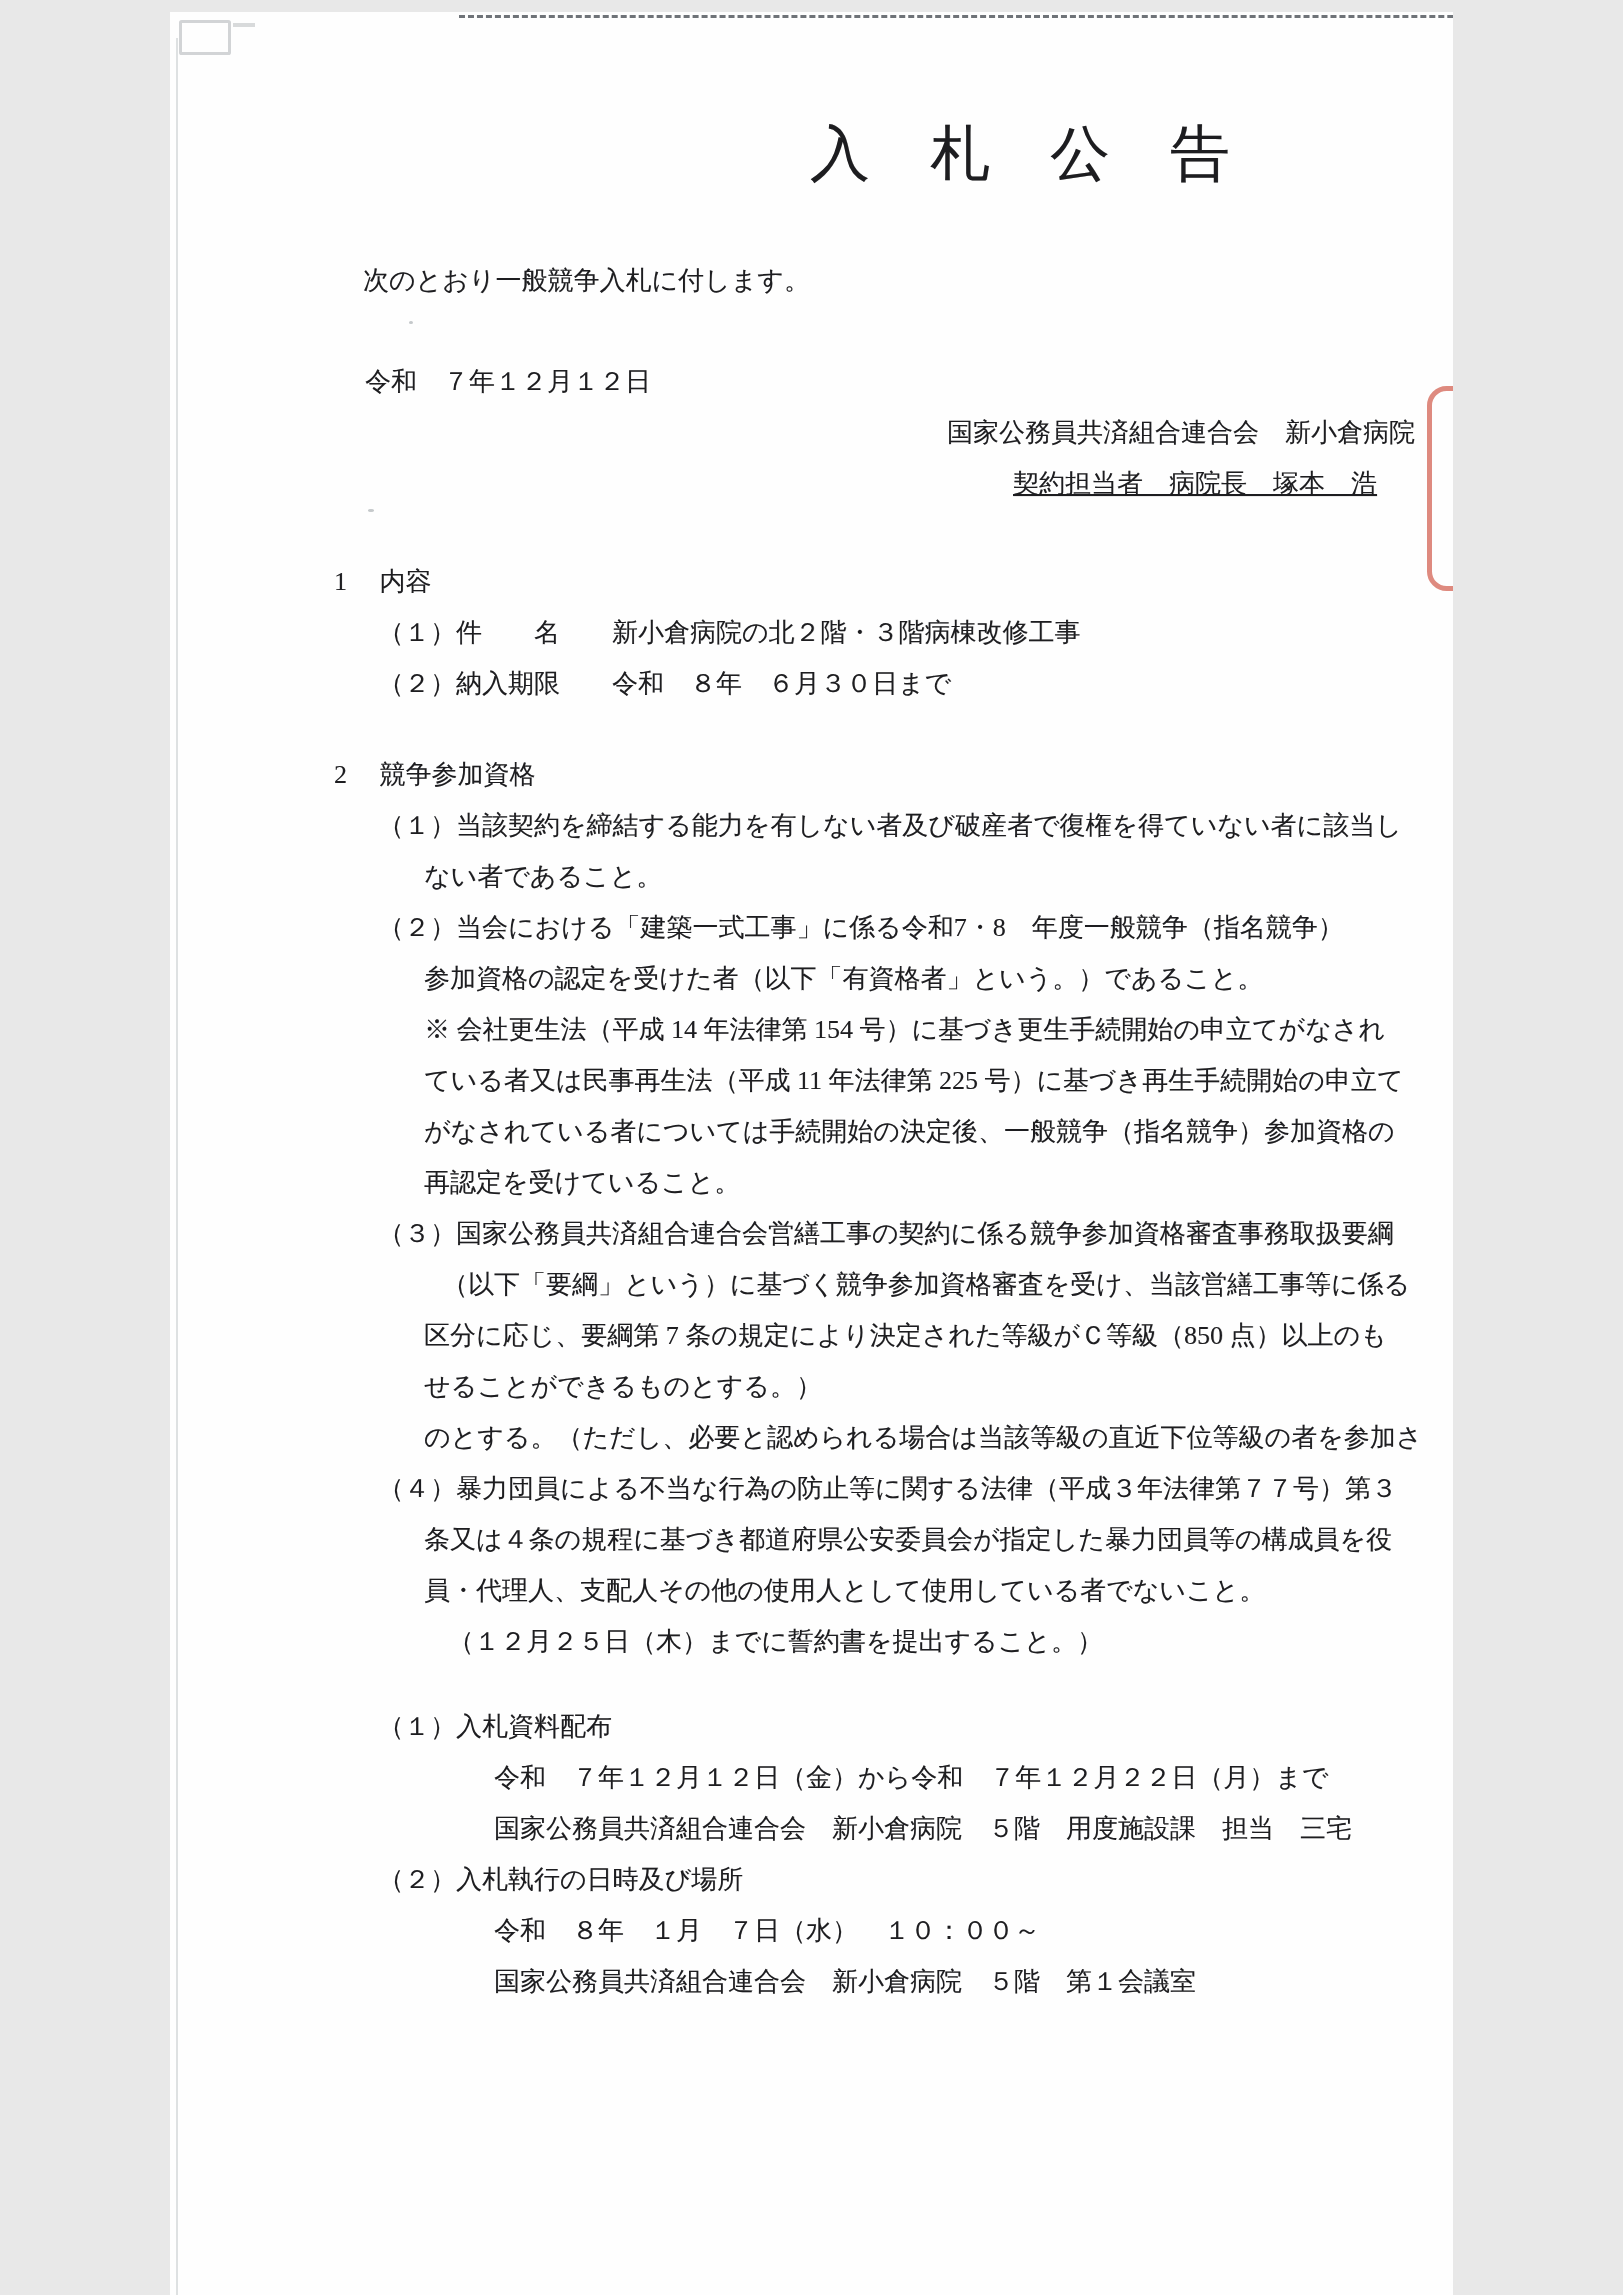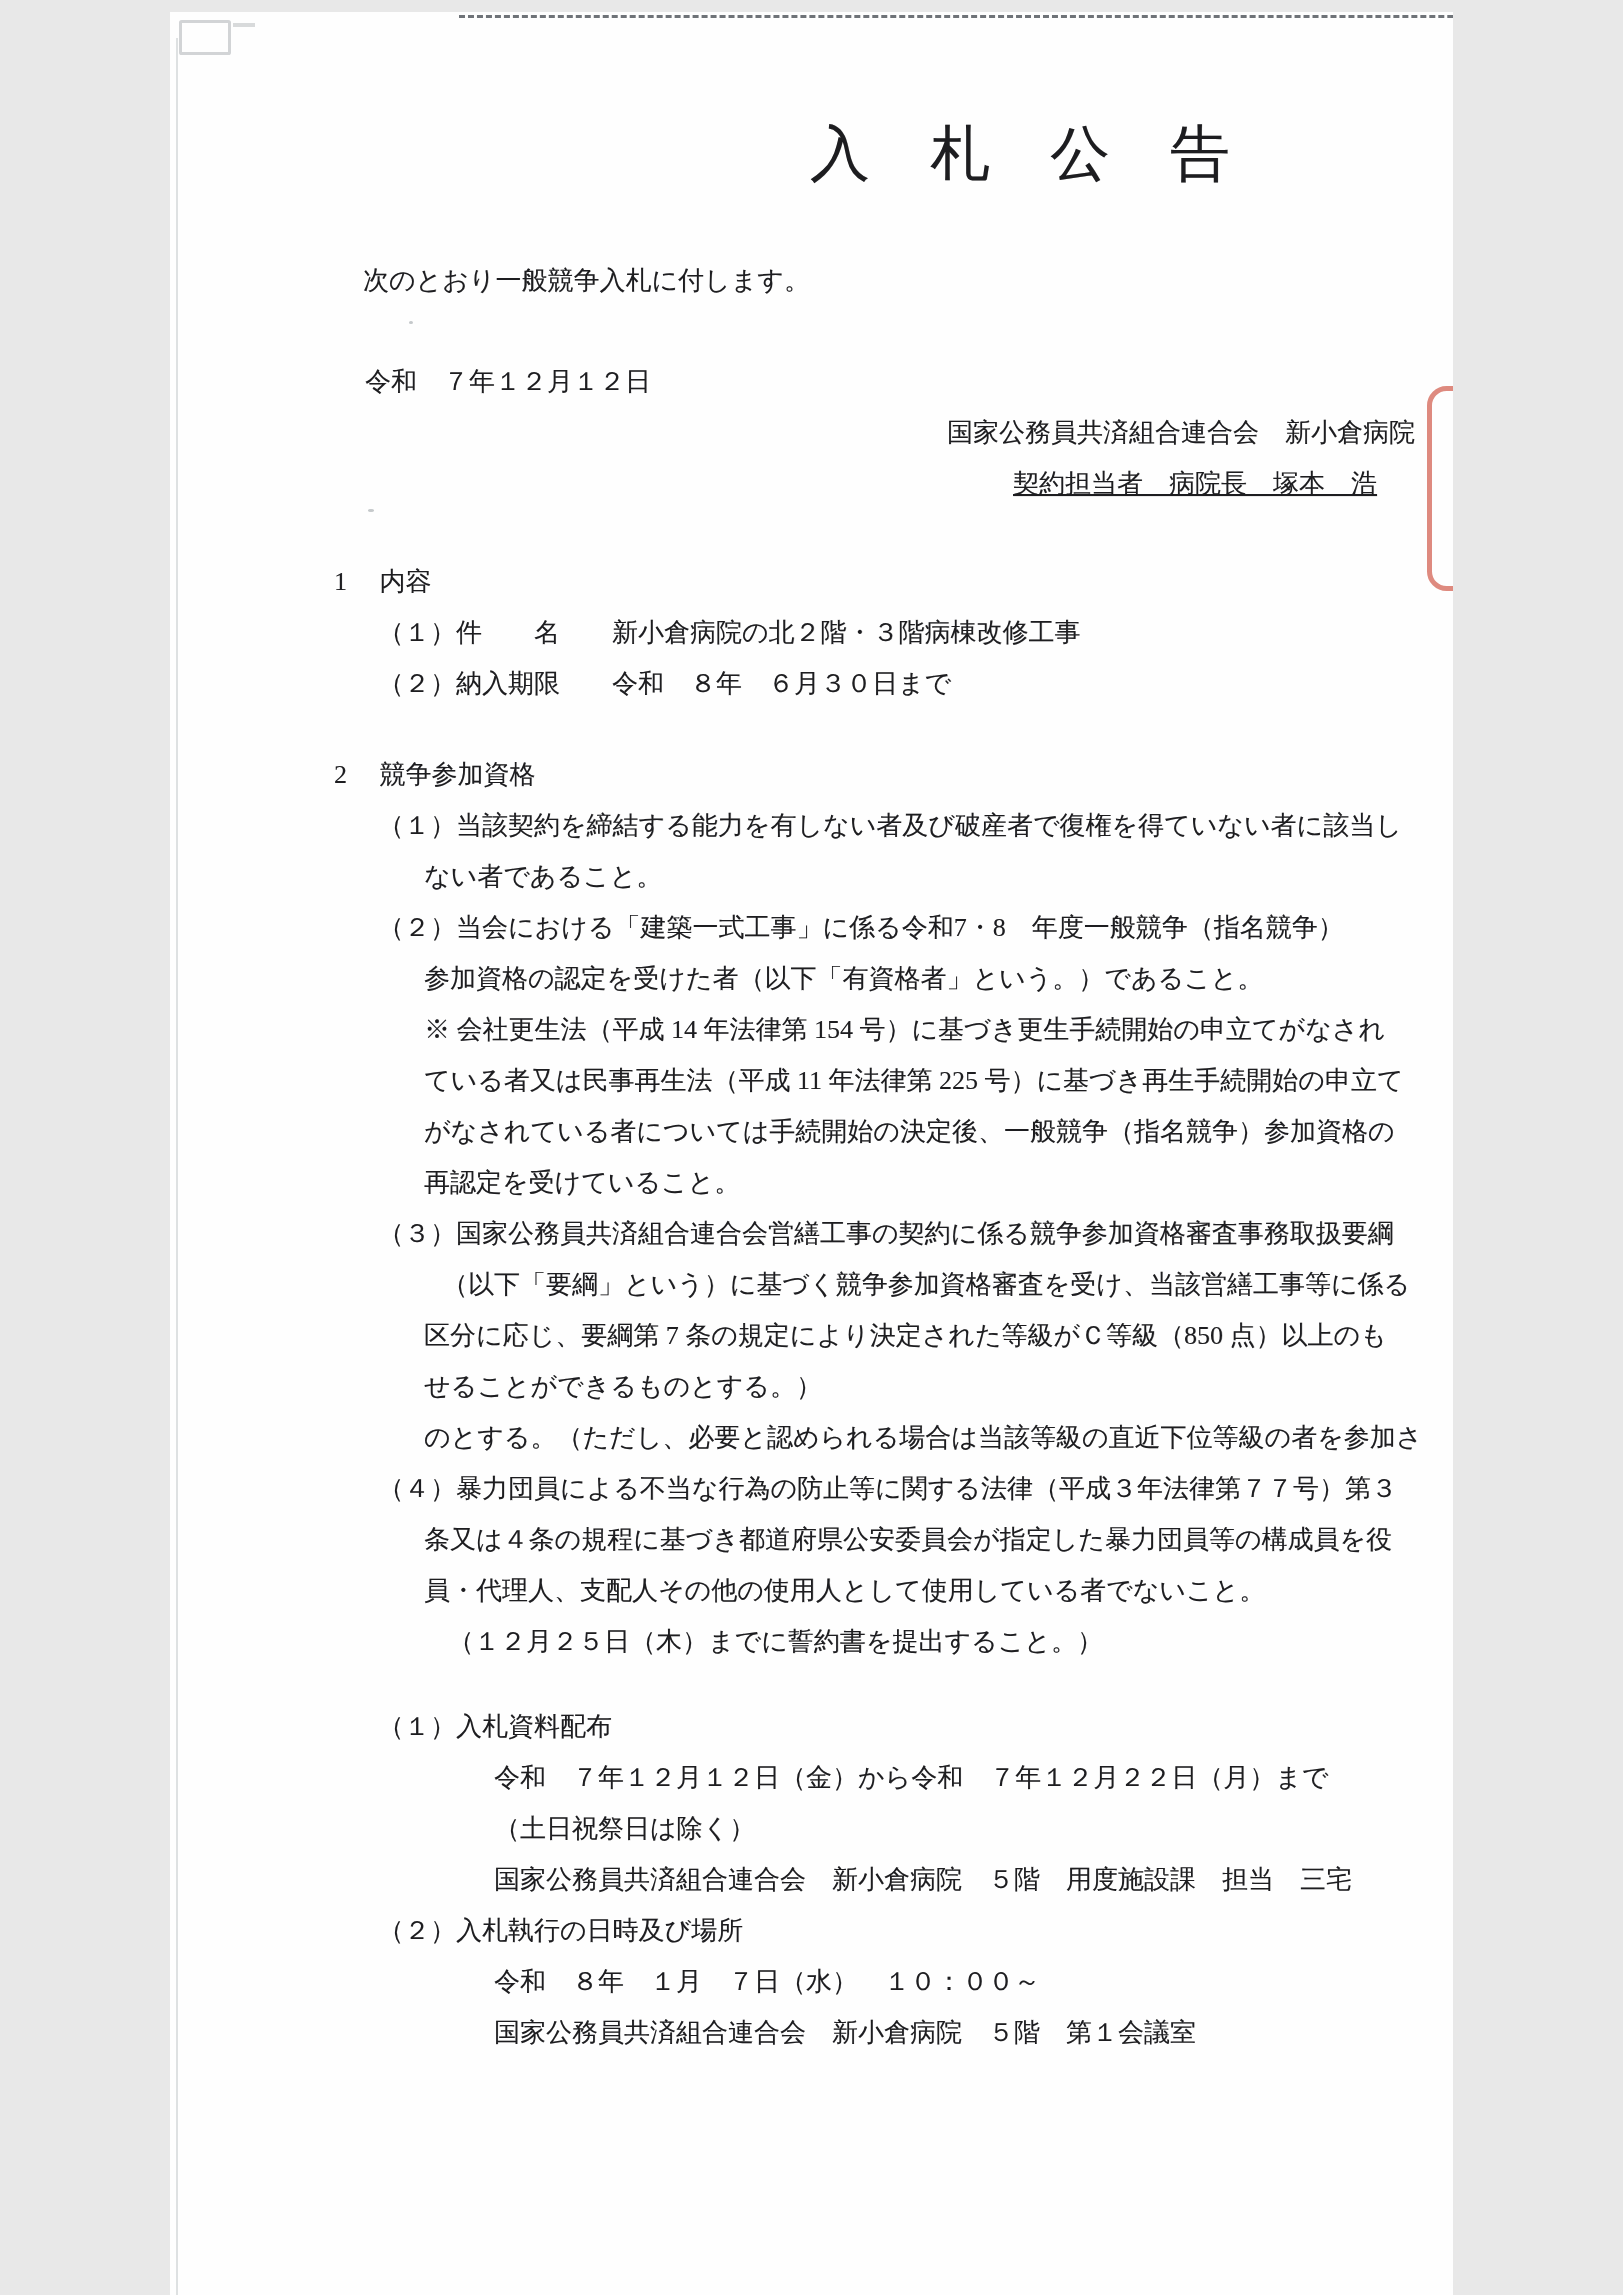--- a/index.html
+++ b/index.html
@@ -173,21 +173,20 @@
     <div class="line ind-2">のとする。（ただし、必要と認められる場合は当該等級の直近下位等級の者を参加さ</div>
     <div class="line ind-1">（４）暴力団員による不当な行為の防止等に関する法律（平成３年法律第７７号）第３</div>
     <div class="line ind-2">条又は４条の規程に基づき都道府県公安委員会が指定した暴力団員等の構成員を役</div>
     <div class="line ind-2">員・代理人、支配人その他の使用人として使用している者でないこと。</div>
     <div class="line ind-3">（１２月２５日（木）までに誓約書を提出すること。）</div>
   </div>
 
   <div class="block sec-3">
     <div class="line ind-1">（１）入札資料配布</div>
     <div class="line ind-4">令和　７年１２月１２日（金）から令和　７年１２月２２日（月）まで</div>
-    <div class="line ind-4">（土日祝祭日は除く）</div>
     <div class="line ind-4">国家公務員共済組合連合会　新小倉病院　５階　用度施設課　担当　三宅</div>
     <div class="line ind-1">（２）入札執行の日時及び場所</div>
     <div class="line ind-4">令和　８年　１月　７日（水）　１０：００～</div>
     <div class="line ind-4">国家公務員共済組合連合会　新小倉病院　５階　第１会議室</div>
   </div>
 
 </div>
 
 
 </body></html>

